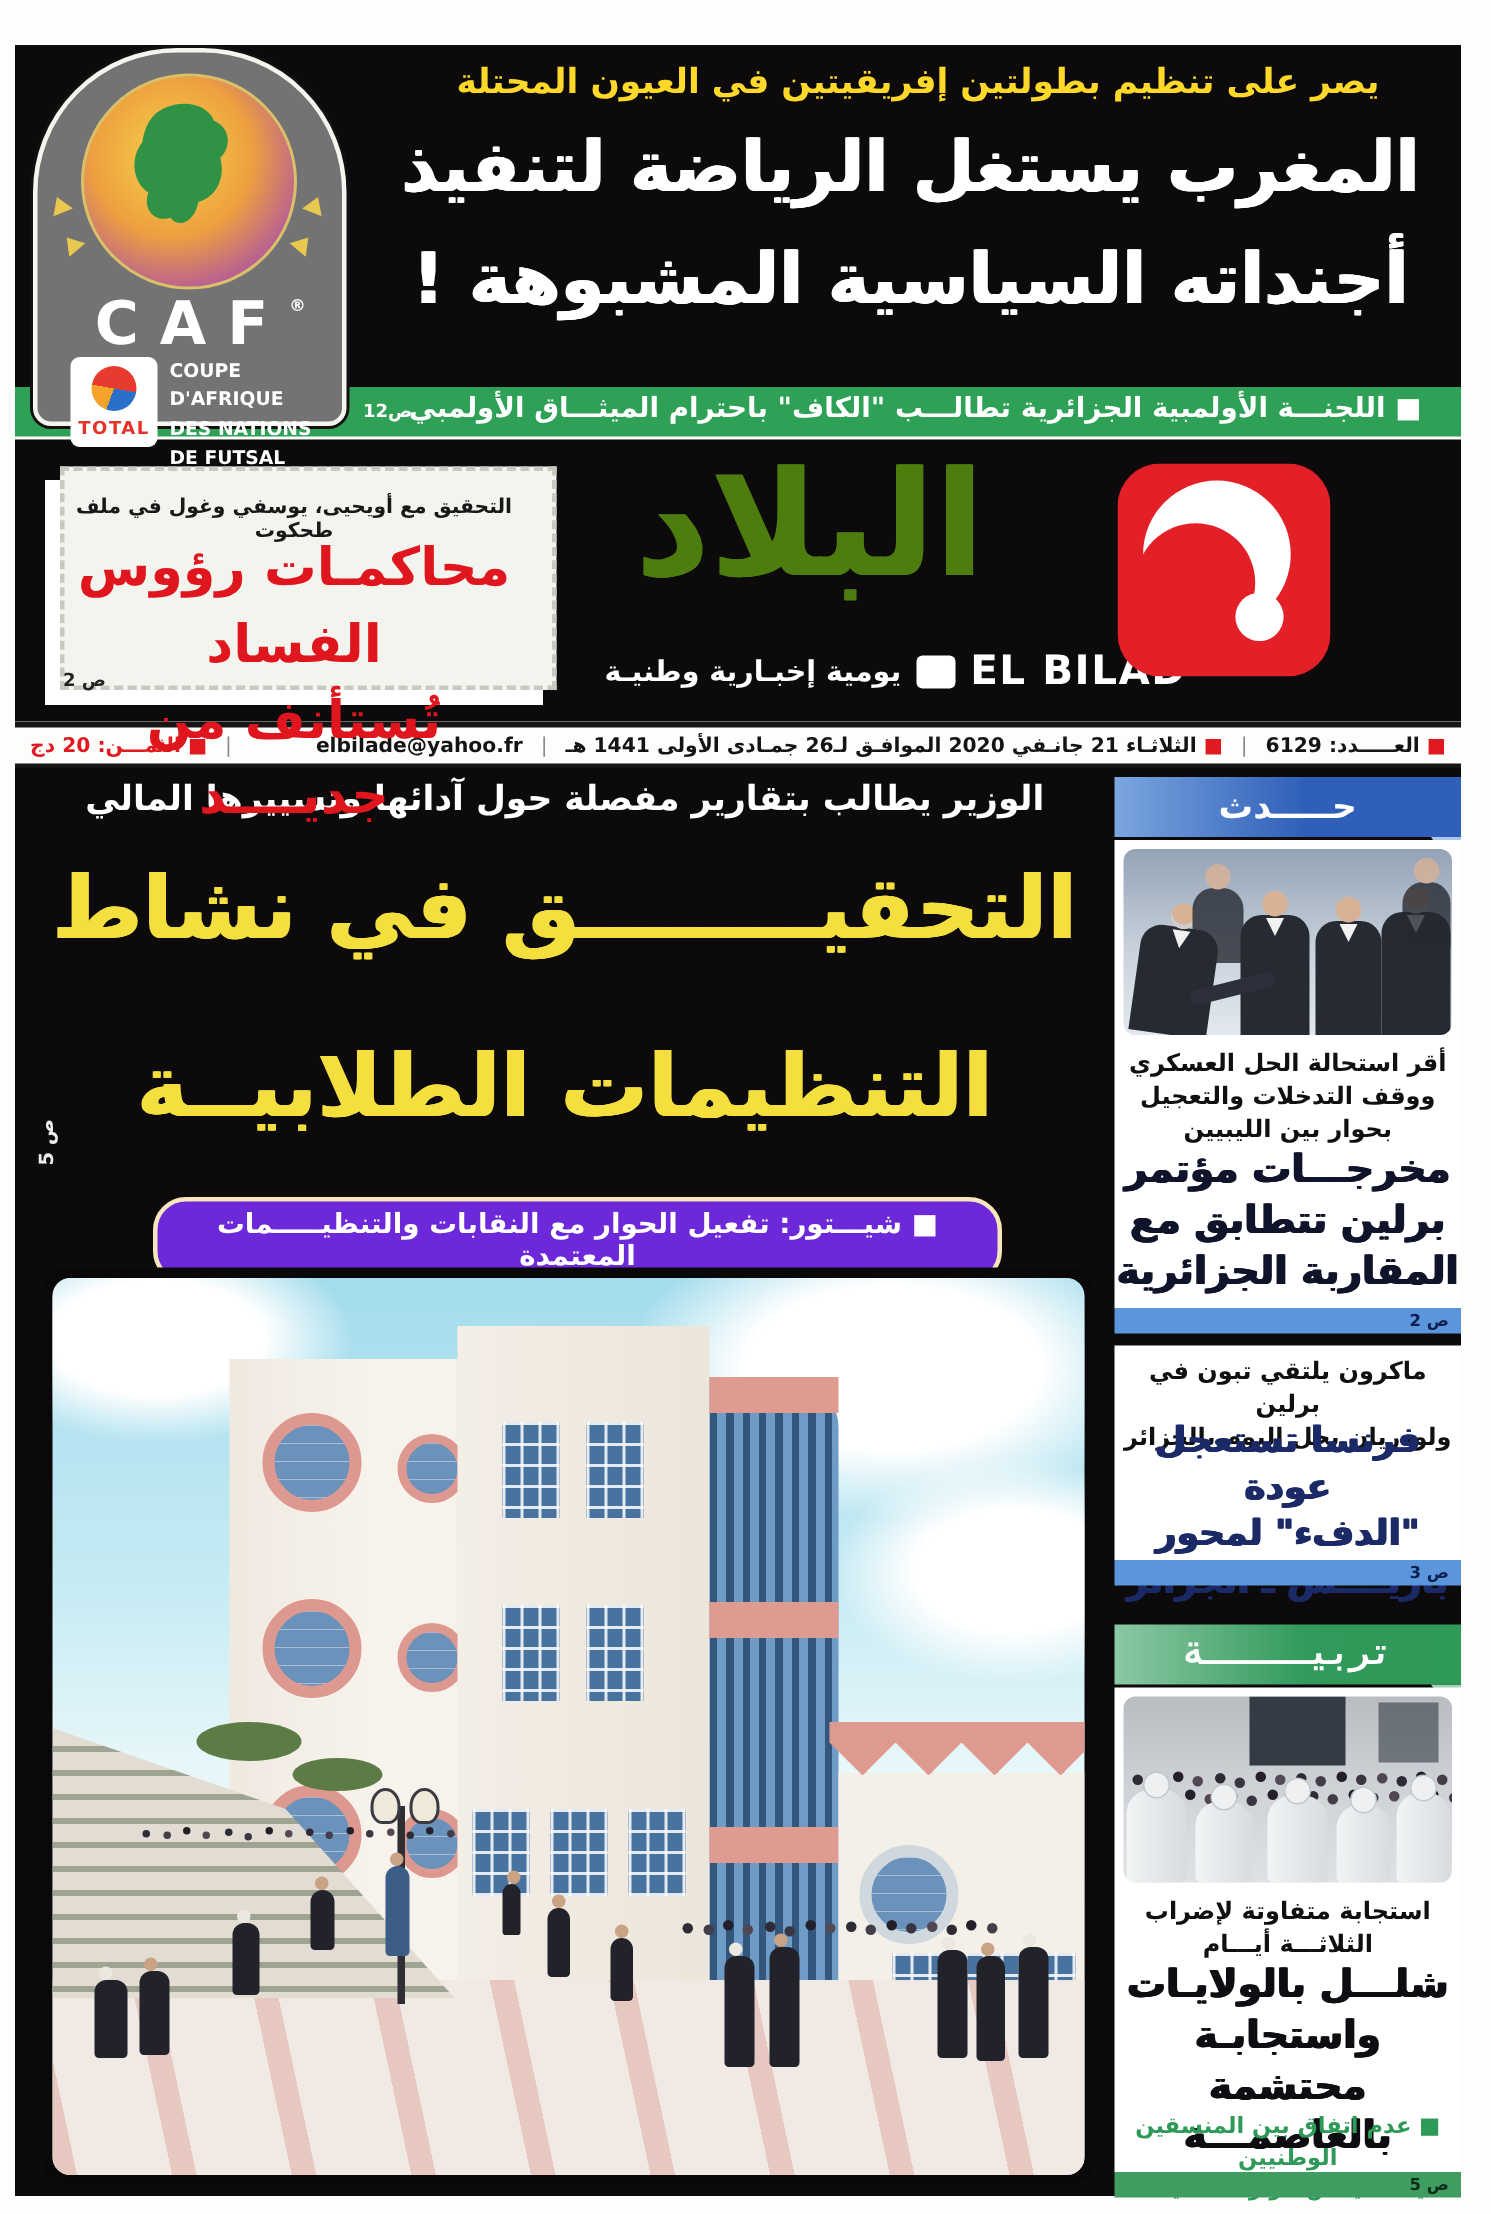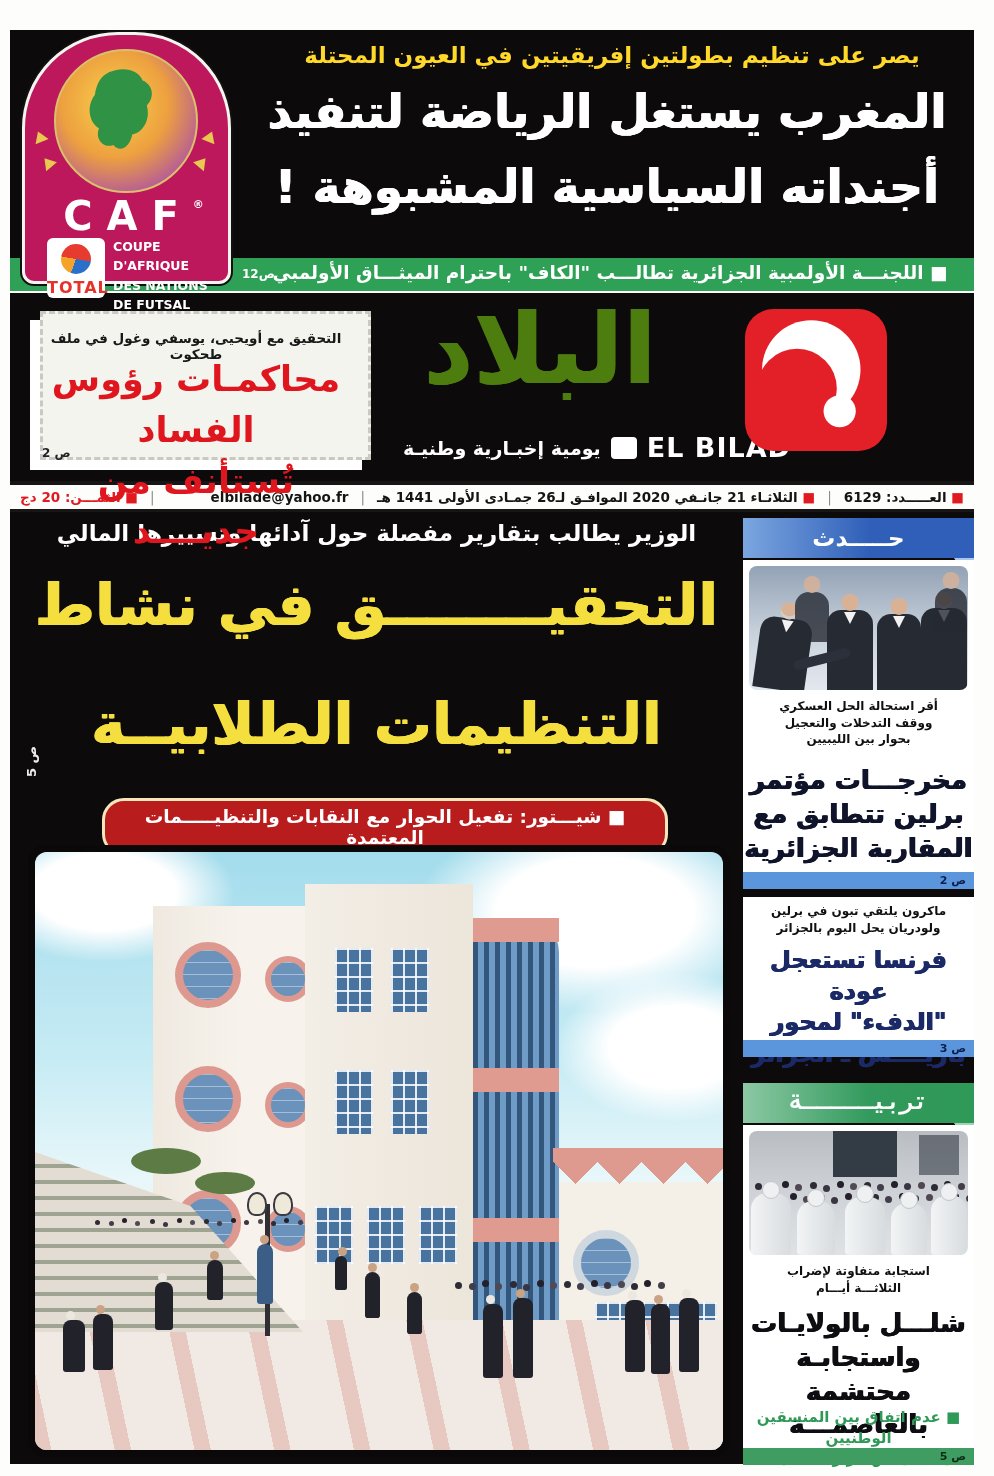--- a/index.html
+++ b/index.html
@@ -13,34 +13,34 @@
   
   .top-banner{left:10px;top:30px;width:964px;height:228px;background:#0d0a0b;}
   .top-kicker{left:240px;top:12px;width:724px;color:#ffd829;font-size:23px;font-weight:bold;}
   .top-headline{left:230px;top:44px;width:734px;color:#ffffff;font-size:47px;font-weight:bold;line-height:1.6;}
   
   .green-strip{left:10px;top:258px;width:964px;height:33px;background:#2ea156;}
   .green-strip-text{left:250px;top:4px;width:700px;color:#ffffff;font-size:18.5px;font-weight:bold;}
   .green-strip-page{left:232px;top:9px;color:#ffffff;font-size:12px;font-weight:bold;}
 
   
-  .caf{left:22px;top:32px;width:203px;height:246px;background:#be185d;border:3px solid #f5f5f0;
+  .caf{left:22px;top:32px;width:203px;height:246px;background:#737373;border:3px solid #f5f5f0;
        border-radius:96px 96px 12px 12px;box-shadow:0 0 0 2px #131011;z-index:5;}
   .globe{left:29px;top:14px;width:140px;height:140px;border-radius:50%;
          background:radial-gradient(circle at 42% 38%, #f8d24a 0%, #eda03f 45%, #b45a9a 78%, #7c3b8f 100%);
          overflow:hidden;border:2px solid #d9c06a;}
   .africa{position:absolute;left:18px;top:12px;width:104px;height:116px;fill:#2f9244;}
   .sparkle{width:0;height:0;border-left:7px solid transparent;border-right:7px solid transparent;border-bottom:11px solid #e8c84e;}
   .caf-word{left:0;top:158px;width:100%;color:#fff;font-size:40px;font-weight:bold;letter-spacing:14px;text-indent:14px;}
   .caf-reg{font-size:11px;letter-spacing:0;vertical-align:22px;}
   .caf-row{left:10px;top:208px;width:183px;height:0;}
   .total-box{left:12px;top:-5px;width:58px;height:60px;background:#fff;border-radius:6px;}
   .total-circle{left:14px;top:6px;width:30px;height:30px;border-radius:50%;
       background:conic-gradient(#e63b2e 0 100deg,#2a6fc9 100deg 200deg,#f4a32b 200deg 280deg,#e63b2e 280deg);}
-  .total-word{left:0;top:40px;width:100%;text-align:center;color:#e6332a;font-size:16px;font-weight:bold;letter-spacing:1px;}
+  .total-word{left:0;top:40px;width:100%;text-align:center;color:#e6332a;font-size:12px;font-weight:bold;letter-spacing:1px;}
   .caf-lines{left:78px;top:-6px;width:110px;color:#fff;font-size:12.5px;font-weight:bold;line-height:1.55;text-align:left;}
 
   
   .masthead{left:10px;top:293px;width:964px;height:188px;background:#0d0a0b;}
   .corr-box{left:20px;top:27px;width:332px;height:150px;background:#fff;z-index:2;}
   .corr-box::before{content:"";position:absolute;left:10px;top:-9px;right:-9px;bottom:10px;border:3px dashed #c9c9c2;z-index:-1;background:#f4f4ef;}
   .corr-kicker{left:0;top:10px;width:100%;color:#181818;font-size:13.5px;font-weight:bold;}
   .corr-headline{left:0;top:34px;width:100%;color:#df161d;font-size:35px;font-weight:bold;line-height:1.45;}
   .corr-page{left:12px;top:126px;color:#222;font-size:12px;font-weight:bold;}
   .logo-ar{left:330px;top:0px;width:400px;color:#4d7c0f;font-size:97px;font-weight:bold;}
@@ -55,21 +55,21 @@
            box-sizing:border-box;display:flex;align-items:center;justify-content:space-between;padding:0 10px;font-size:13.5px;font-weight:bold;color:#141414;}
   .red-b{color:#e01a20;}
   .sep{color:#8a8a8a;font-weight:normal;}
   .email{direction:ltr;font-weight:bold;margin-left:44px;}
 
   
   .lower{left:10px;top:512px;width:964px;height:952px;background:#0d0a0b;}
   .main-kicker{left:0;top:8px;width:733px;color:#ffffff;font-size:23px;font-weight:bold;}
   .main-headline{left:0;top:34px;width:733px;color:#f5df3e;font-size:58px;font-weight:bold;line-height:2.05;}
   .main-page{left:6px;top:242px;color:#eee;font-size:13px;font-weight:bold;transform:rotate(-90deg);}
-  .pill{left:92px;top:286px;width:560px;background:#b91c1c;border:3px solid #f6e6bb;border-radius:22px;
+  .pill{left:92px;top:286px;width:560px;background:#6d28d9;border:3px solid #f6e6bb;border-radius:22px;
         color:#fff;font-size:18.5px;font-weight:bold;padding:5px 0;}
   .photo-frame{left:18px;top:333px;width:702px;height:612px;background:#0a0808;border-radius:18px;}
   .scene{left:7px;top:7px;width:688px;height:598px;border-radius:12px;overflow:hidden;
          background:linear-gradient(180deg,#a3dcec 0%,#c6ebf4 34%,#e8f7fa 55%,#f0ece6 70%);}
   .cloud{border-radius:50%;background:radial-gradient(closest-side,#ffffff 55%,rgba(255,255,255,0));}
   .bldgA{left:118px;top:54px;width:152px;height:450px;background:linear-gradient(90deg,#efe9e0 0%,#f7f3ec 60%);}
   .port{width:50px;height:50px;border-radius:50%;border:8px solid #dd998f;background:
         linear-gradient(#fff6 1px,transparent 1px) 0 0/100% 12px, #6b92bb;}
   .port.sm{width:34px;height:34px;border-width:6px;}
   .bldgB{left:270px;top:32px;width:168px;height:472px;background:linear-gradient(90deg,#f3eee6,#ece5da);}
@@ -99,21 +99,21 @@
       149px 0 0 #3a3542,163px -1px 0 #514752,176px 1px 0 #2d2b35,189px -2px 0 #23202b,203px 0 0 #433d49;}
 
   
   .sb-h{left:733px;width:231px;height:40px;color:#fff;font-size:23px;font-weight:bold;line-height:40px;z-index:2;}
   .sb-h.blue{background:linear-gradient(90deg,#7ba6e0,#2f5fb8 55%,#2f5fb8);}
   .sb-h.green{background:linear-gradient(90deg,#8cc8a4,#319a5c 55%,#2f9958);font-family:Liberation Mono, monospace;}
   .fold{width:0;height:0;border-left:20px solid transparent;border-top:30px solid #a9c6ec;position:absolute;right:0;top:40px;}
   .fold.g{border-top-color:#9fd4b4;}
   .sb-box{left:733px;width:231px;background:#ffffff;}
   .sb-photo{left:6px;top:6px;width:219px;height:124px;border-radius:8px;overflow:hidden;}
-  .sb-kicker{width:100%;color:#101010;font-size:12px;font-weight:bold;line-height:1.38;}
+  .sb-kicker{width:100%;color:#101010;font-size:16px;font-weight:bold;line-height:1.38;}
   .sb-head{width:100%;color:#10142a;font-size:26px;font-weight:bold;line-height:1.3;}
   .sb-head.navy{color:#1b2a66;}
   .sb-strip{left:733px;width:231px;height:17px;background:#5b95db;color:#0c2050;font-size:11px;font-weight:bold;line-height:17px;padding-right:8px;box-sizing:border-box;}
   .sb-strip.green{background:#3f9d62;color:#0e2d18;}
   .sb-bullet{width:100%;color:#2f9958;font-size:15px;font-weight:bold;line-height:1.38;}
 
   
   .hs{background:linear-gradient(180deg,#93a2b5 0%,#c9d2dc 55%,#e3e8ee 100%);}
   .suit{border-radius:14px 14px 0 0;background:#262a33;}
   .suit::before{content:"";position:absolute;left:50%;top:-16px;transform:translateX(-50%);width:17px;height:17px;border-radius:50%;background:#d9b296;}

